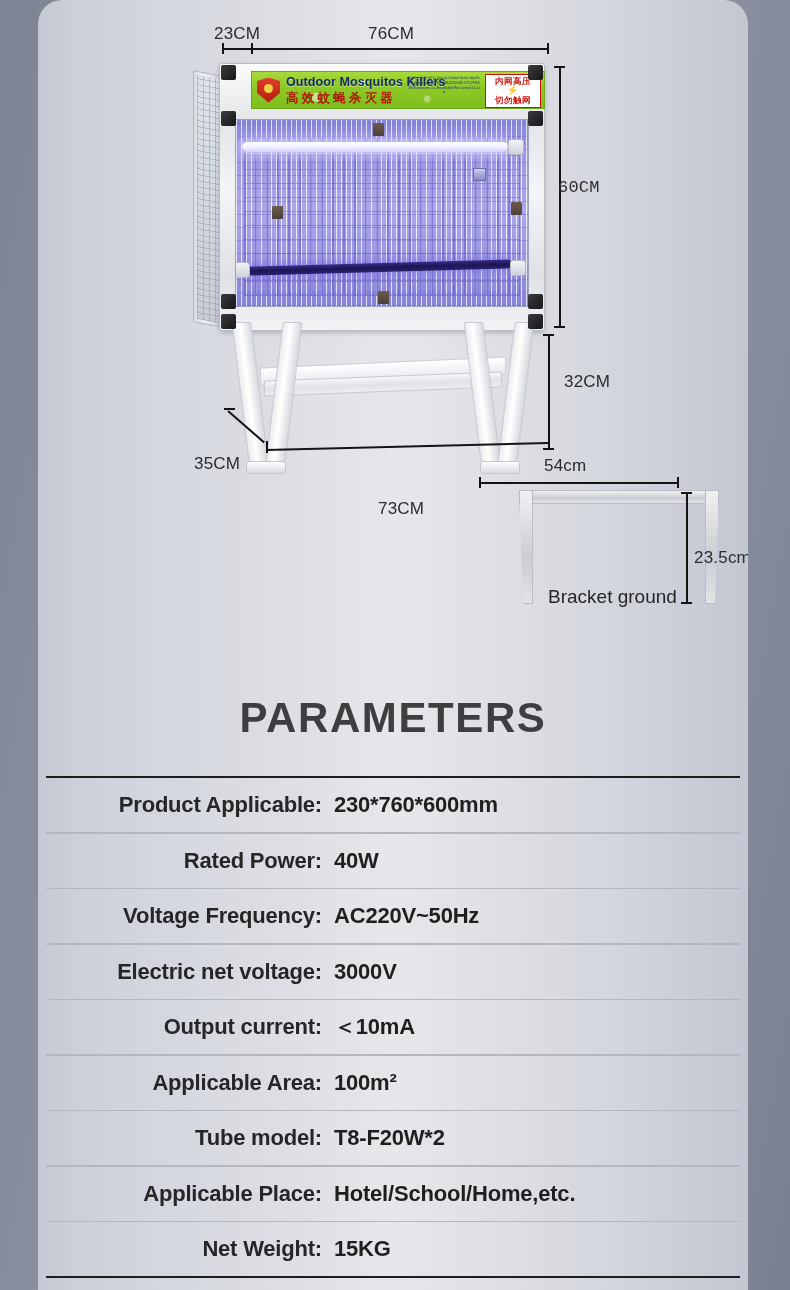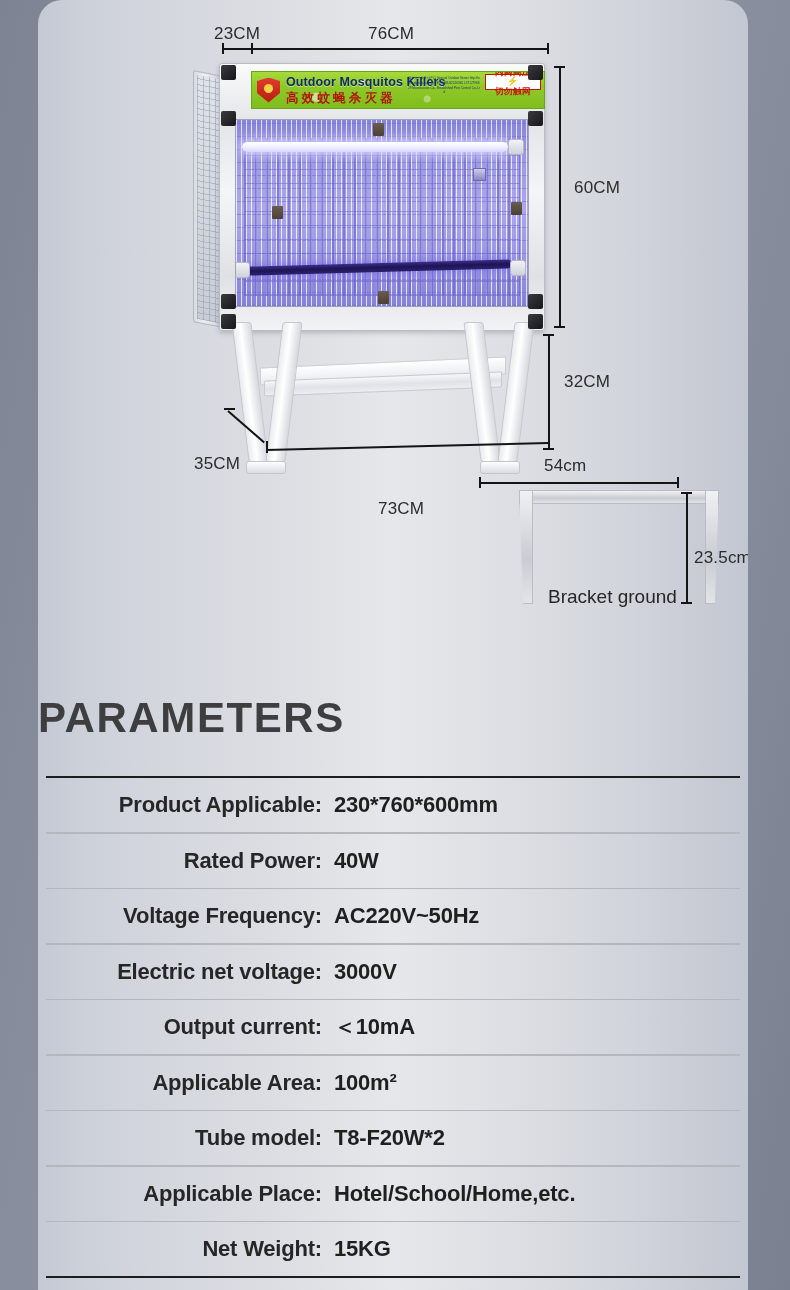--- a/index.html
+++ b/index.html
@@ -119,21 +119,21 @@
     font-size: 12.5px; font-weight: 700; color: #b31508;
     letter-spacing: 3.2px; white-space: nowrap; margin-top: 3px;
   }
   #unit .label-fine {
     position: absolute; right: 64px; top: 4px; z-index: 2;
     width: 72px; font-size: 3.1px; line-height: 1.55; color: #16356e;
     text-align: center; word-break: break-all;
   }
   #unit .warn-box {
     position: absolute; right: 3px; top: 2px; z-index: 3;
-    width: 56px; height: 16px;
+    width: 56px; height: 34px;
     background: #fff; border: 1.4px solid #c9140a;
     display: flex; flex-direction: column; align-items: center; justify-content: center;
     line-height: 1.05;
   }
   #unit .warn-box span { font-size: 8.5px; color: #c9140a; font-weight: 700; letter-spacing: .5px; }
   #unit .warn-box .bolt { font-size: 9px; color: #c9140a; }
 
   
   #unit .cavity {
     position: absolute;
@@ -245,20 +245,21 @@
   }
   #bracket .bar.top { left: 0; top: 0; width: 200px; height: 14px; }
   #bracket .bar.left { left: 0; top: 0; width: 14px; height: 114px;
     clip-path: polygon(0 0,100% 0,100% 100%,30% 100%); }
   #bracket .bar.right { right: 0; top: 0; width: 14px; height: 114px;
     clip-path: polygon(0 0,100% 0,70% 100%,0 100%); }
 
   
   #params-title {
     position: absolute; left: 0; top: 694px; width: 710px;
+    text-align: center;
     font-size: 42px; font-weight: 700; color: #3e3e40;
     letter-spacing: 1.6px;
   }
 
   #spec-table {
     position: absolute;
     left: 8px; top: 776px;
     width: 694px;
   }
   .rule-strong { height: 2px; background: #1d1d1d; width: 100%; }
@@ -354,21 +355,21 @@
       <div class="cap mr"></div>
       <div class="cap bl2"></div>
       <div class="cap br2"></div>
       <div class="cap bl"></div>
       <div class="cap br"></div>
     </div>
 
     <div class="vline" style="left:521px;top:66px;width:2px;height:262px;"></div>
     <div class="tick-h" style="left:516px;top:66px;"></div>
     <div class="tick-h" style="left:516px;top:326px;"></div>
-    <div class="dim-label" style="left:536px;top:178px;">60CM</div>
+    <div class="dim-label" style="left:520px;top:178px;font-family:Liberation Mono, monospace;">60CM</div>
 
     <div id="stand">
       <div class="crossbar-shelf"></div>
       <div class="crossbar"></div>
       <div class="leg out-l"></div>
       <div class="leg in-l"></div>
       <div class="leg in-r"></div>
       <div class="leg out-r"></div>
       <div class="foot fl"></div>
       <div class="foot fr"></div>

